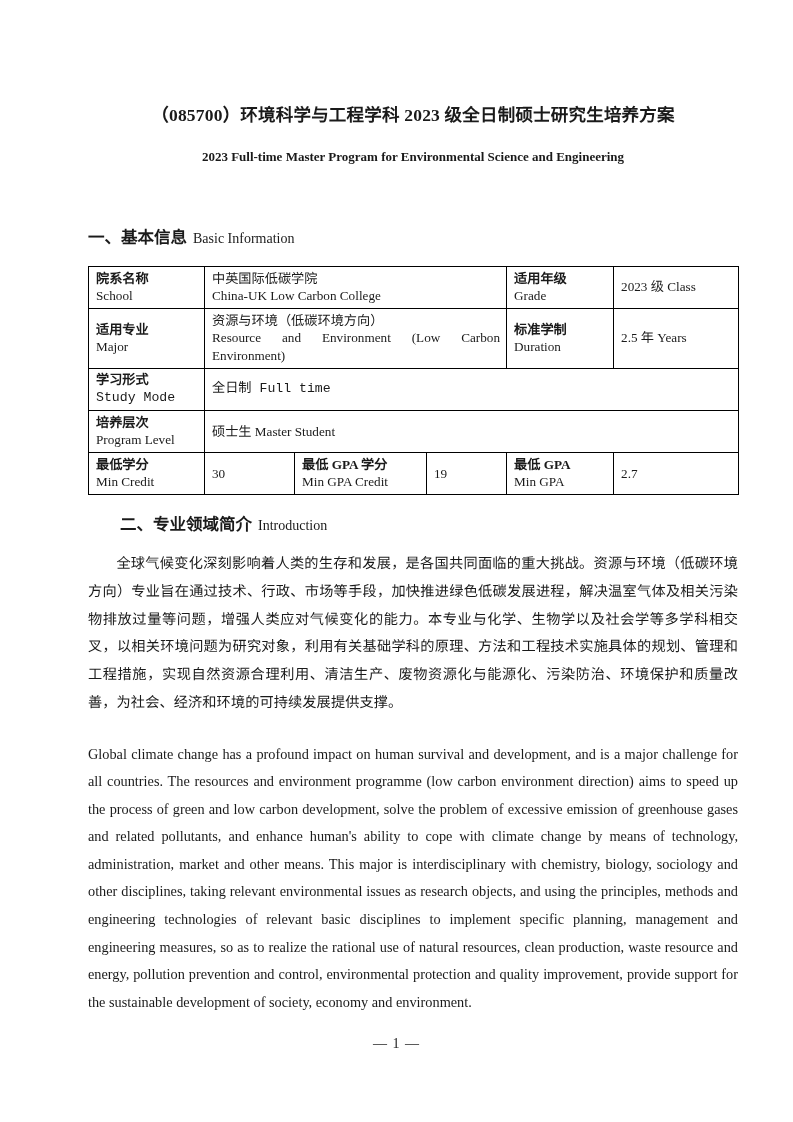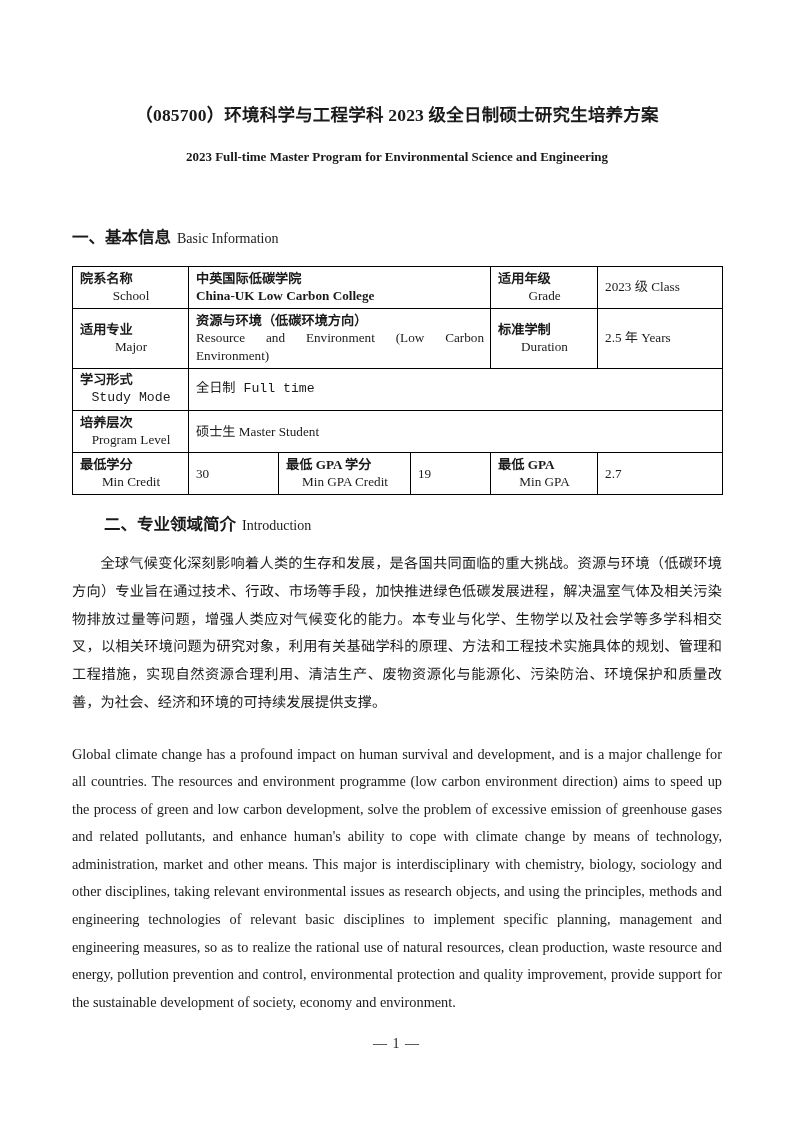--- a/index.html
+++ b/index.html
@@ -21,21 +21,21 @@
     position: absolute;
     left: 0; top: 0;
     width: 793px;
     height: 1122px;
     box-sizing: border-box;
     padding: 0;
   }
 
   .content {
     position: absolute;
-    left: 72px;
+    left: 88px;
     top: 0;
     width: 650px;
   }
 
   
   .doc-title-cn {
     margin: 0;
     padding-top: 104px;
     text-align: center;
     font-size: 17.5px;
@@ -84,28 +84,26 @@
     font-size: 13.2px;
     line-height: 1.33;
   }
   td.lbl {
     font-weight: bold;
     white-space: nowrap;
   }
   td.lbl .en {
     display: block;
     font-weight: normal;
-    text-align: center;
   }
   td.val {
     font-weight: normal;
   }
   td.val .cn-en {
     display: block;
-    font-weight: bold;
   }
   td.val .two-line {
     display: block;
     text-align: justify;
     text-align-last: justify;
   }
   td.val .two-line.last {
     text-align-last: left;
   }
   .r1 { height: 40px; }

